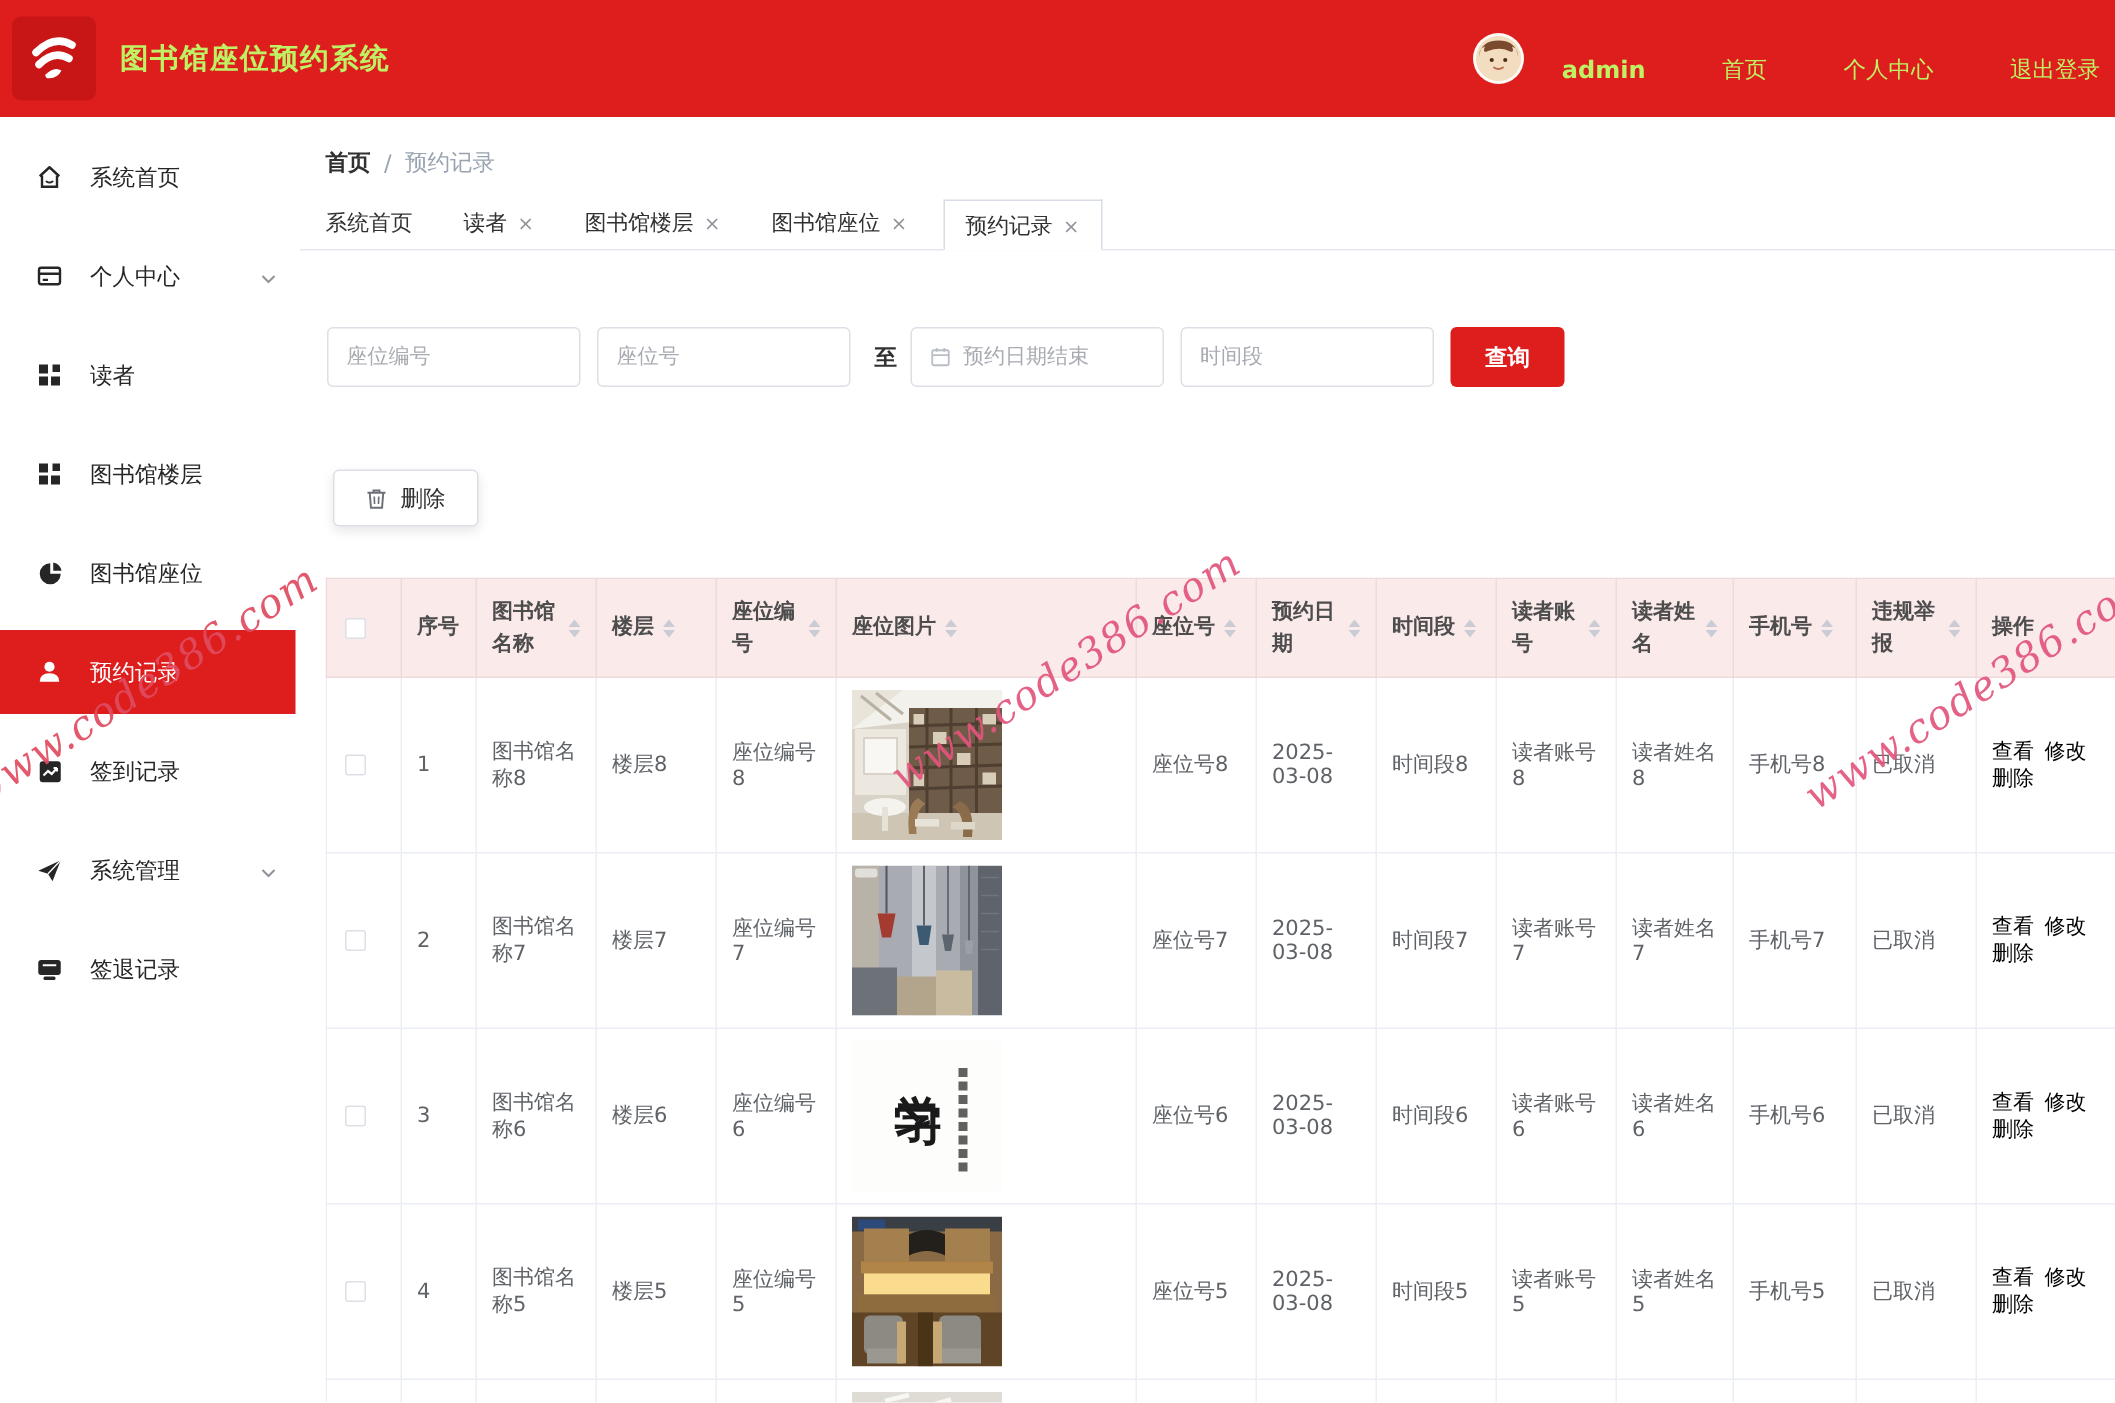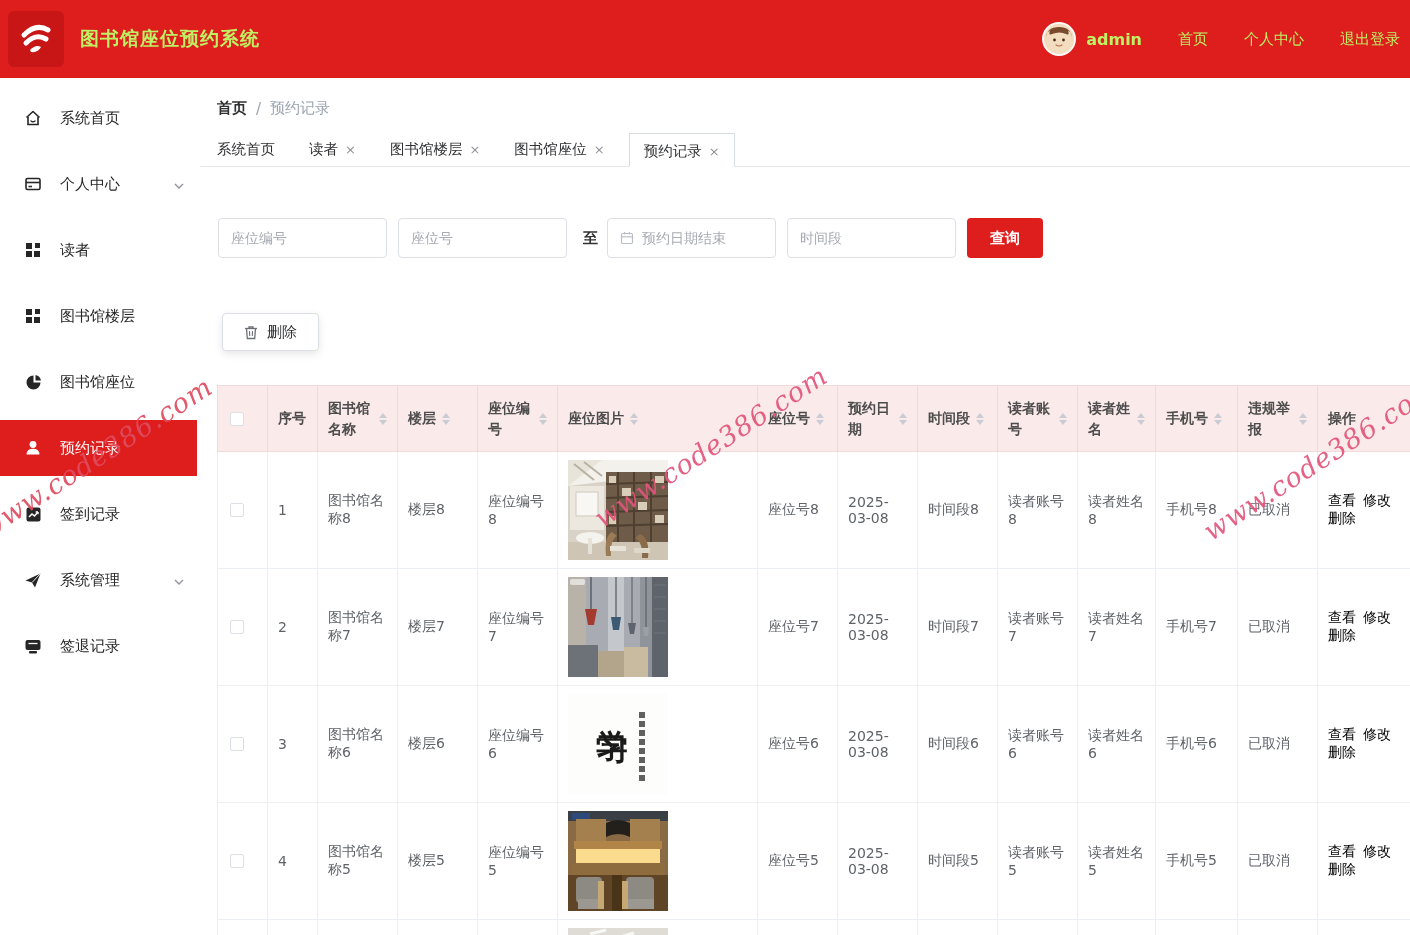--- a/index.html
+++ b/index.html
@@ -6,21 +6,21 @@
   html,body { width:1410px; height:935px; overflow:hidden; background:#fff;
     font-family:"DejaVu Sans","Liberation Sans",sans-serif; }
   body { position:relative; }
 
   
   .topbar { position:absolute; top:0; left:0; width:1410px; height:78px;
     background:#de1d1d; display:flex; align-items:center; color:#bef264; z-index:10; }
   .logo-box { width:56px; height:56px; margin-left:8px; background:#c81616;
     border-radius:6px; display:flex; align-items:center; justify-content:center; }
   .app-title { margin-left:16px; font-size:19px; font-weight:bold; letter-spacing:1px; }
-  .topbar-right { margin-left:auto; display:flex; align-items:center; margin-right:4px; }
+  .topbar-right { margin-left:auto; display:flex; align-items:flex-end; margin-right:4px;gap:15px; }
   .avatar { width:34px; height:34px; border-radius:50%; border:2px solid rgba(255,255,255,.85);
     overflow:hidden; background:#f3dbbd; flex:0 0 auto; }
   .username { font-weight:bold; font-size:16px; margin:0 0 0 10px; }
   .top-nav { font-size:15px; margin-left:36px; cursor:pointer; white-space:nowrap; }
   .top-nav:last-child { margin-right:6px; }
 
   
   .sidebar { position:absolute; top:78px; left:0; width:200px; height:857px;
     background:#fff; padding-top:12px; z-index:5; }
   .side-item { height:56px; margin-bottom:10px; display:flex; align-items:center;

